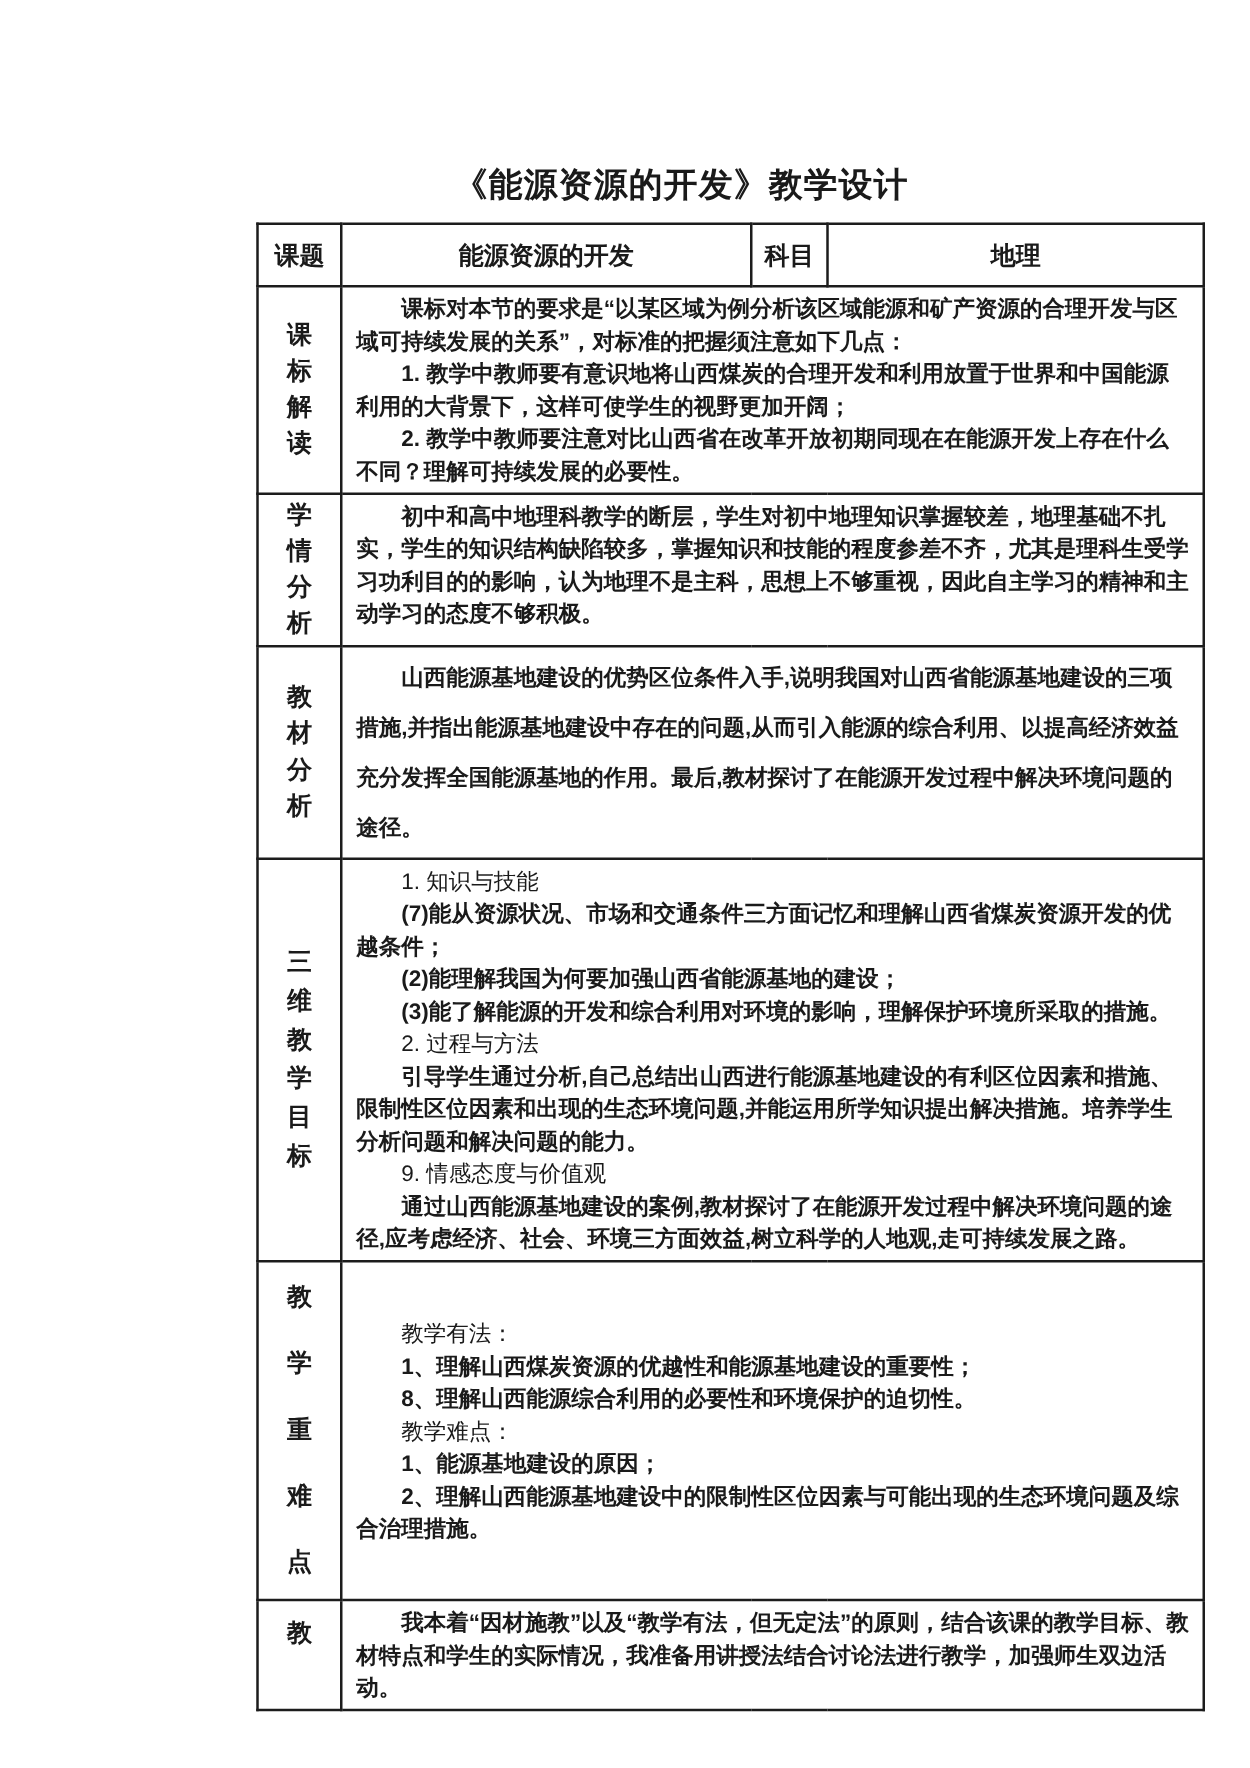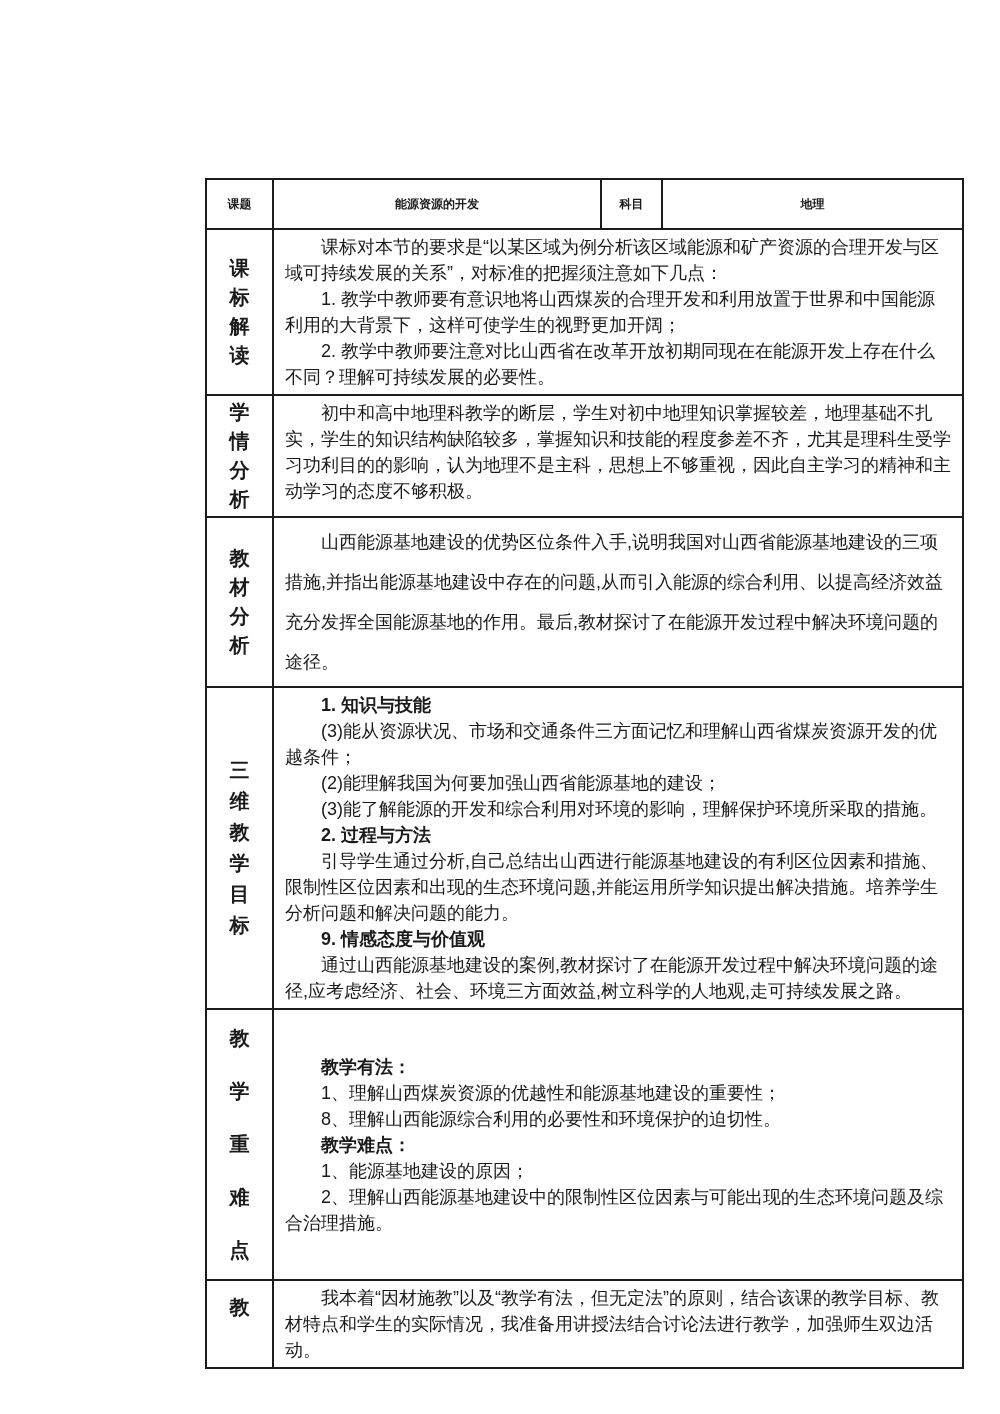--- a/index.html
+++ b/index.html
@@ -38,21 +38,21 @@
   }
   table.doc-table td {
     border: 2px solid #1c1c1c;
     box-sizing: border-box;
   }
   
   .r-header td {
     height: 50px;
     text-align: center;
     vertical-align: middle;
-    font-size: 12px;
+    font-size: 20px;
     font-weight: bold;
     padding: 2px 4px;
   }
   
   .r-curriculum td { height: 157px; }
   .r-learner    td { height: 113px; }
   .r-material   td { height: 127px; }
   .r-objectives td { height: 316px; }
   .r-keypoints  td { height: 266px; }
   .r-method     td { height: 83px; }
@@ -79,28 +79,30 @@
   .r-material td.content-cell,
   .r-keypoints td.content-cell,
   .r-method   td.content-cell {
     vertical-align: middle;
   }
   .r-material td.content-cell { line-height: 40px; margin-left: 28px; }
 
   .para {
     margin: 0;
     text-indent: 2em;
+    font-weight: bold;
   }
-  .para.bold { font-weight: bold; }
+  .para.bold { font-weight: normal; }
 </style>
 </head>
 <body>
 
 <div class="page">
 
+  <h1 class="doc-title">《能源资源的开发》教学设计</h1>
 
   <table class="doc-table">
     <colgroup>
       <col style="width:67px">
       <col style="width:328px">
       <col style="width:61px">
       <col style="width:301px">
     </colgroup>
     <tbody>
         <tr class="r-header">
@@ -140,21 +142,21 @@
     </tr>
     <tr class="r-objectives">
       <td class="label-cell">三
 维
 教
 学
 目
 标</td>
       <td class="content-cell" colspan="3">
             <p class="para bold">1. 知识与技能</p>
-            <p class="para">(3)能从资源状况、市场和交通条件三方面记忆和理解山西省煤炭资源开发的优越条件；</p>
+            <p class="para">(7)能从资源状况、市场和交通条件三方面记忆和理解山西省煤炭资源开发的优越条件；</p>
             <p class="para">(2)能理解我国为何要加强山西省能源基地的建设；</p>
             <p class="para">(3)能了解能源的开发和综合利用对环境的影响，理解保护环境所采取的措施。</p>
             <p class="para bold">2. 过程与方法</p>
             <p class="para">引导学生通过分析,自己总结出山西进行能源基地建设的有利区位因素和措施、限制性区位因素和出现的生态环境问题,并能运用所学知识提出解决措施。培养学生分析问题和解决问题的能力。</p>
             <p class="para bold">9. 情感态度与价值观</p>
             <p class="para">通过山西能源基地建设的案例,教材探讨了在能源开发过程中解决环境问题的途径,应考虑经济、社会、环境三方面效益,树立科学的人地观,走可持续发展之路。</p>
           </td>
     </tr>
     <tr class="r-keypoints">
       <td class="label-cell">教

